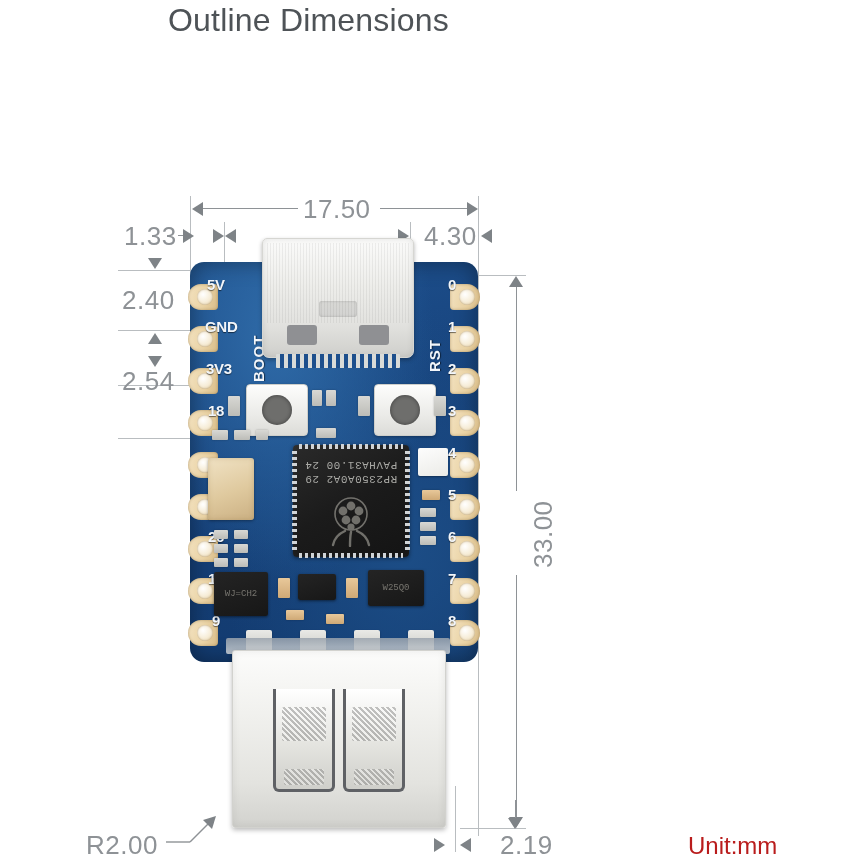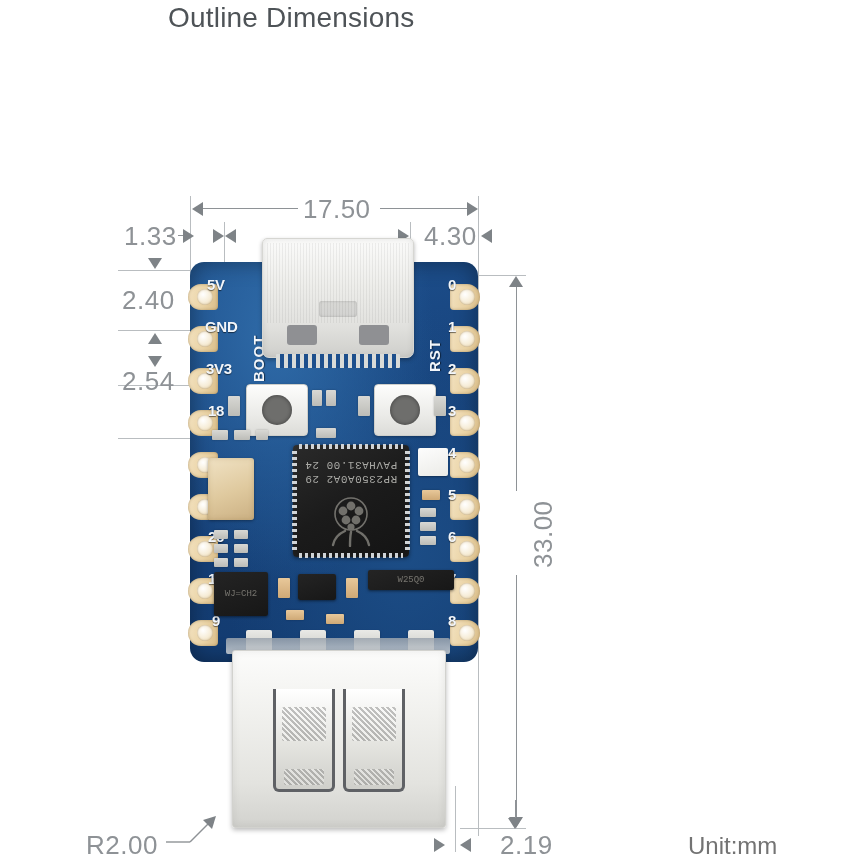--- a/index.html
+++ b/index.html
@@ -17,42 +17,42 @@
     height: 865px;
     background: #ffffff;
     overflow: hidden;
   }
 
   
   #page-title {
     position: absolute;
     left: 168px;
     top: 2px;
-    font-size: 28px;
+    font-size: 32px;
     color: #4e5357;
     letter-spacing: 0.2px;
     white-space: nowrap;
   }
 
   
   .dim-text {
     position: absolute;
     font-size: 26px;
     color: #8e9296;
     white-space: nowrap;
     letter-spacing: 0.5px;
   }
   .dim-text.vert {
     transform: rotate(-90deg);
     transform-origin: left top;
   }
   .unit-text {
     position: absolute;
     font-size: 24px;
-    color: #737373;
+    color: #b91c1c;
     white-space: nowrap;
   }
 
   
   .ext-line {               
     position: absolute;
     background: #b9bdc0;
   }
   .ext-h { height: 1px; }
   .ext-v { width: 1px; }
@@ -547,21 +547,21 @@
 
     <div class="smd tan" style="left:232px; top:228px; width:18px; height:10px;"></div>
     <div class="smd" style="left:230px; top:246px; width:16px; height:9px;"></div>
     <div class="smd" style="left:230px; top:260px; width:16px; height:9px;"></div>
     <div class="smd" style="left:230px; top:274px; width:16px; height:9px;"></div>
 
     <div class="ic" style="left:24px; top:310px; width:54px; height:44px;">
       <div class="mark">WJ=CH2</div>
     </div>
     <div class="ic" style="left:108px; top:312px; width:38px; height:26px;"></div>
-    <div class="ic" style="left:178px; top:308px; width:56px; height:20px;padding-left:30px;">
+    <div class="ic" style="left:178px; top:308px; width:56px; height:36px;">
       <div class="mark">W25Q0</div>
     </div>
     <div class="smd tan" style="left:88px; top:316px; width:12px; height:20px;"></div>
     <div class="smd tan" style="left:156px; top:316px; width:12px; height:20px;"></div>
     <div class="smd tan" style="left:96px; top:348px; width:18px; height:10px;"></div>
     <div class="smd tan" style="left:136px; top:352px; width:18px; height:10px;"></div>
 
     <div class="pcb-foot" style="left:56px;"></div>
     <div class="pcb-foot" style="left:110px;"></div>
     <div class="pcb-foot" style="left:164px;"></div>

